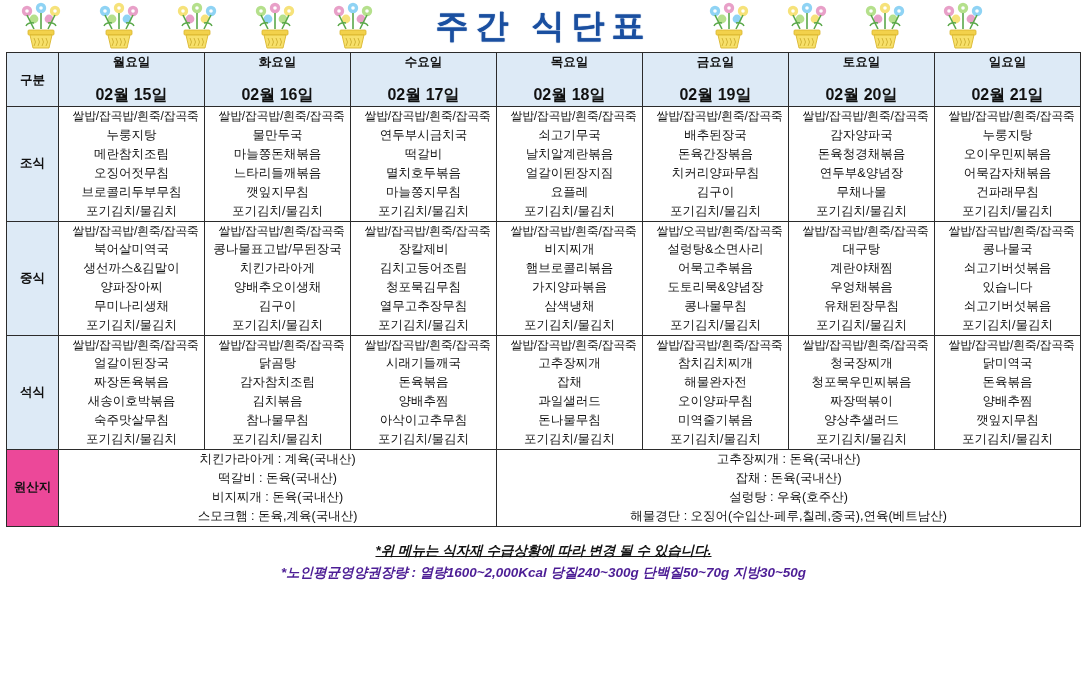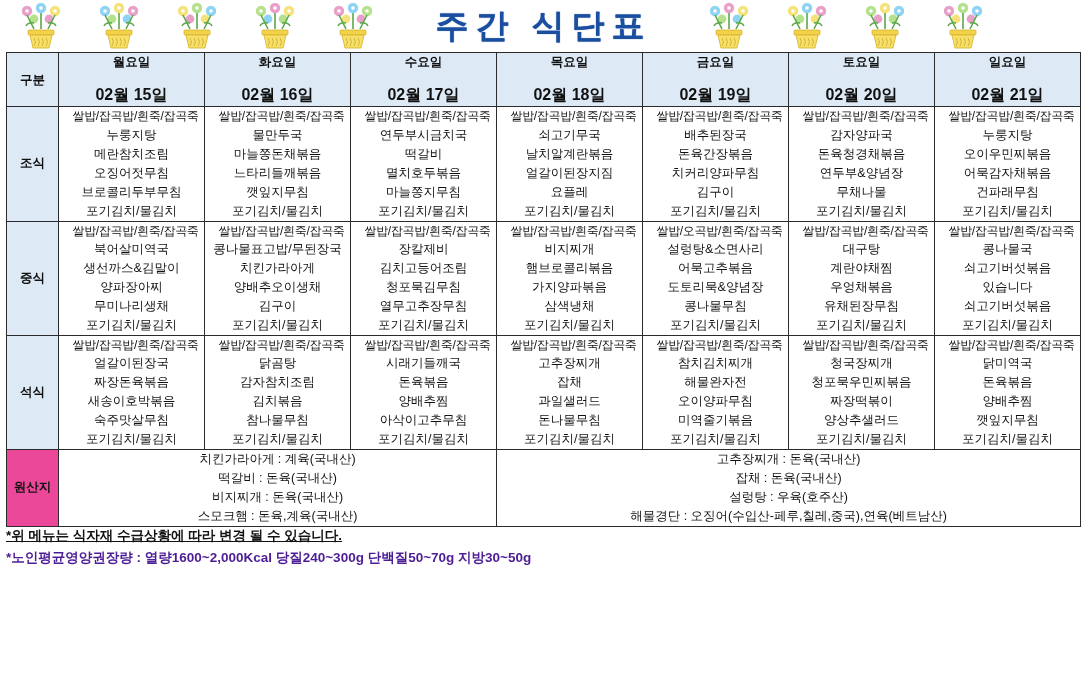--- a/index.html
+++ b/index.html
@@ -102,22 +102,23 @@
     text-align: left;
     padding: 4px 6px 4px 8px;
     font-size: 12.5px;
     line-height: 1.52;
   }
   .origin-cell .ln { display: block; white-space: nowrap; }
 
   
   .footnotes {
     width: 1075px;
-    margin: 0 6px 0 6px;
-    text-align: left;
+    margin: 15px 6px 0 6px;
+    text-align: center;
+    font-style: italic;
   }
   .footnote1 {
     font-size: 13.5px;
     font-weight: bold;
     color: #111;
     text-decoration: underline;
     margin-bottom: 4px;
   }
   .footnote2 {
     font-size: 13.5px;

